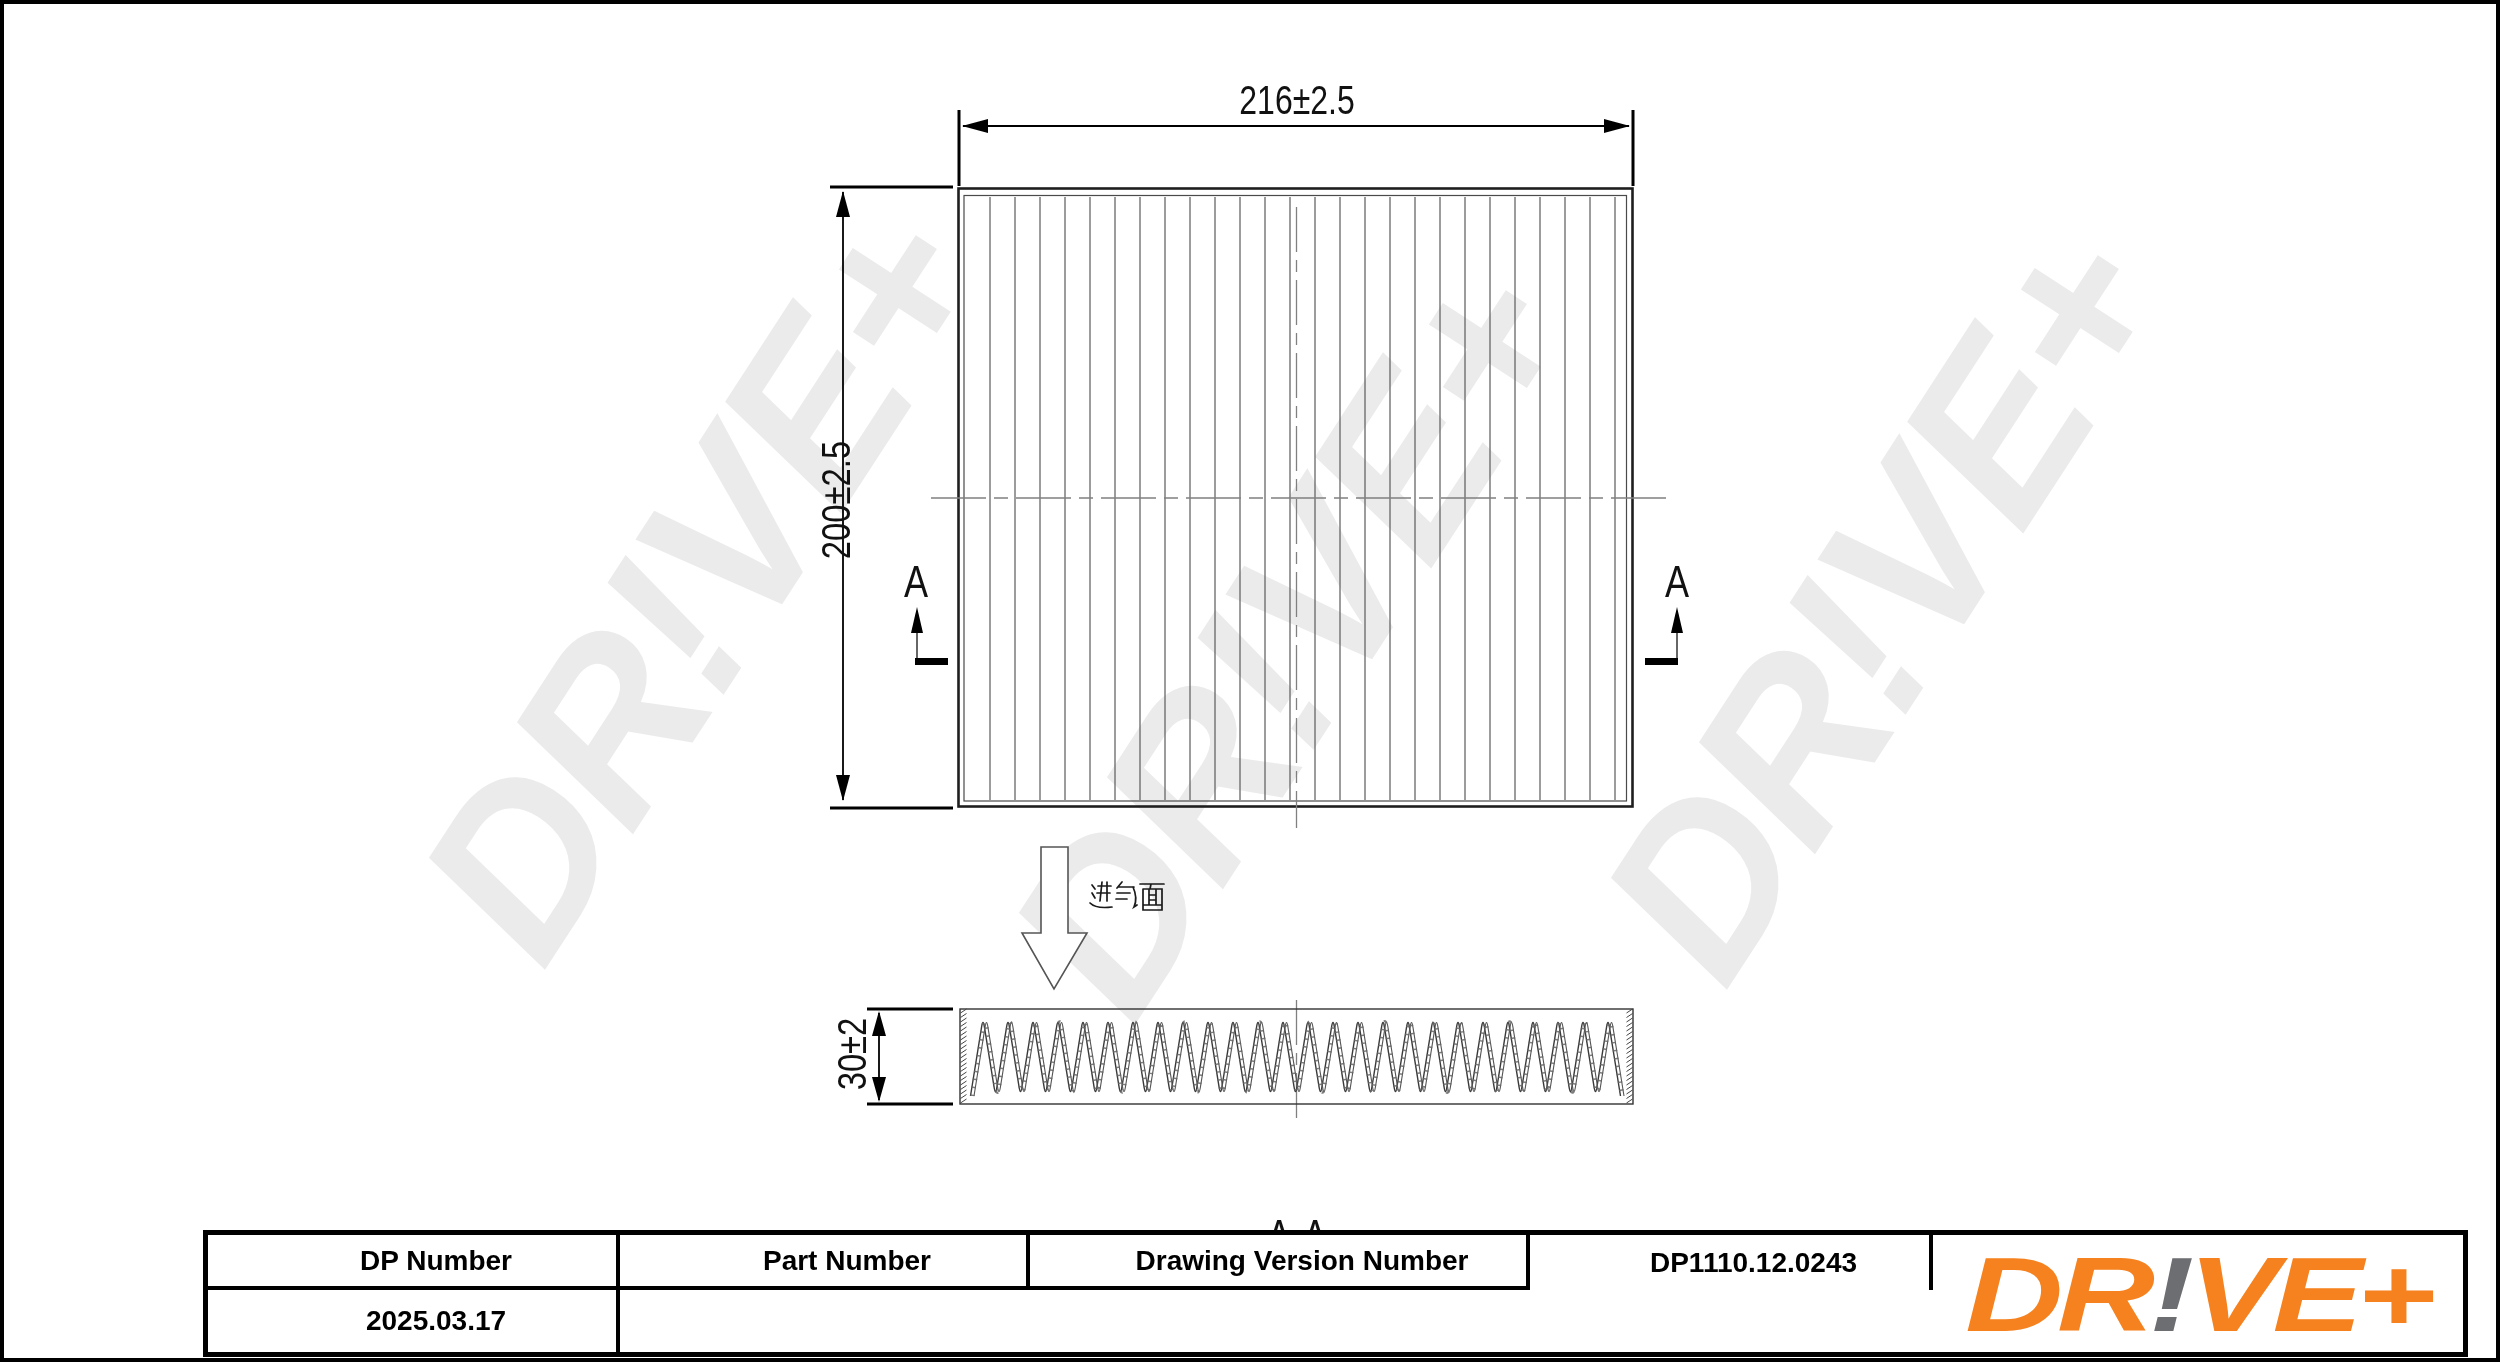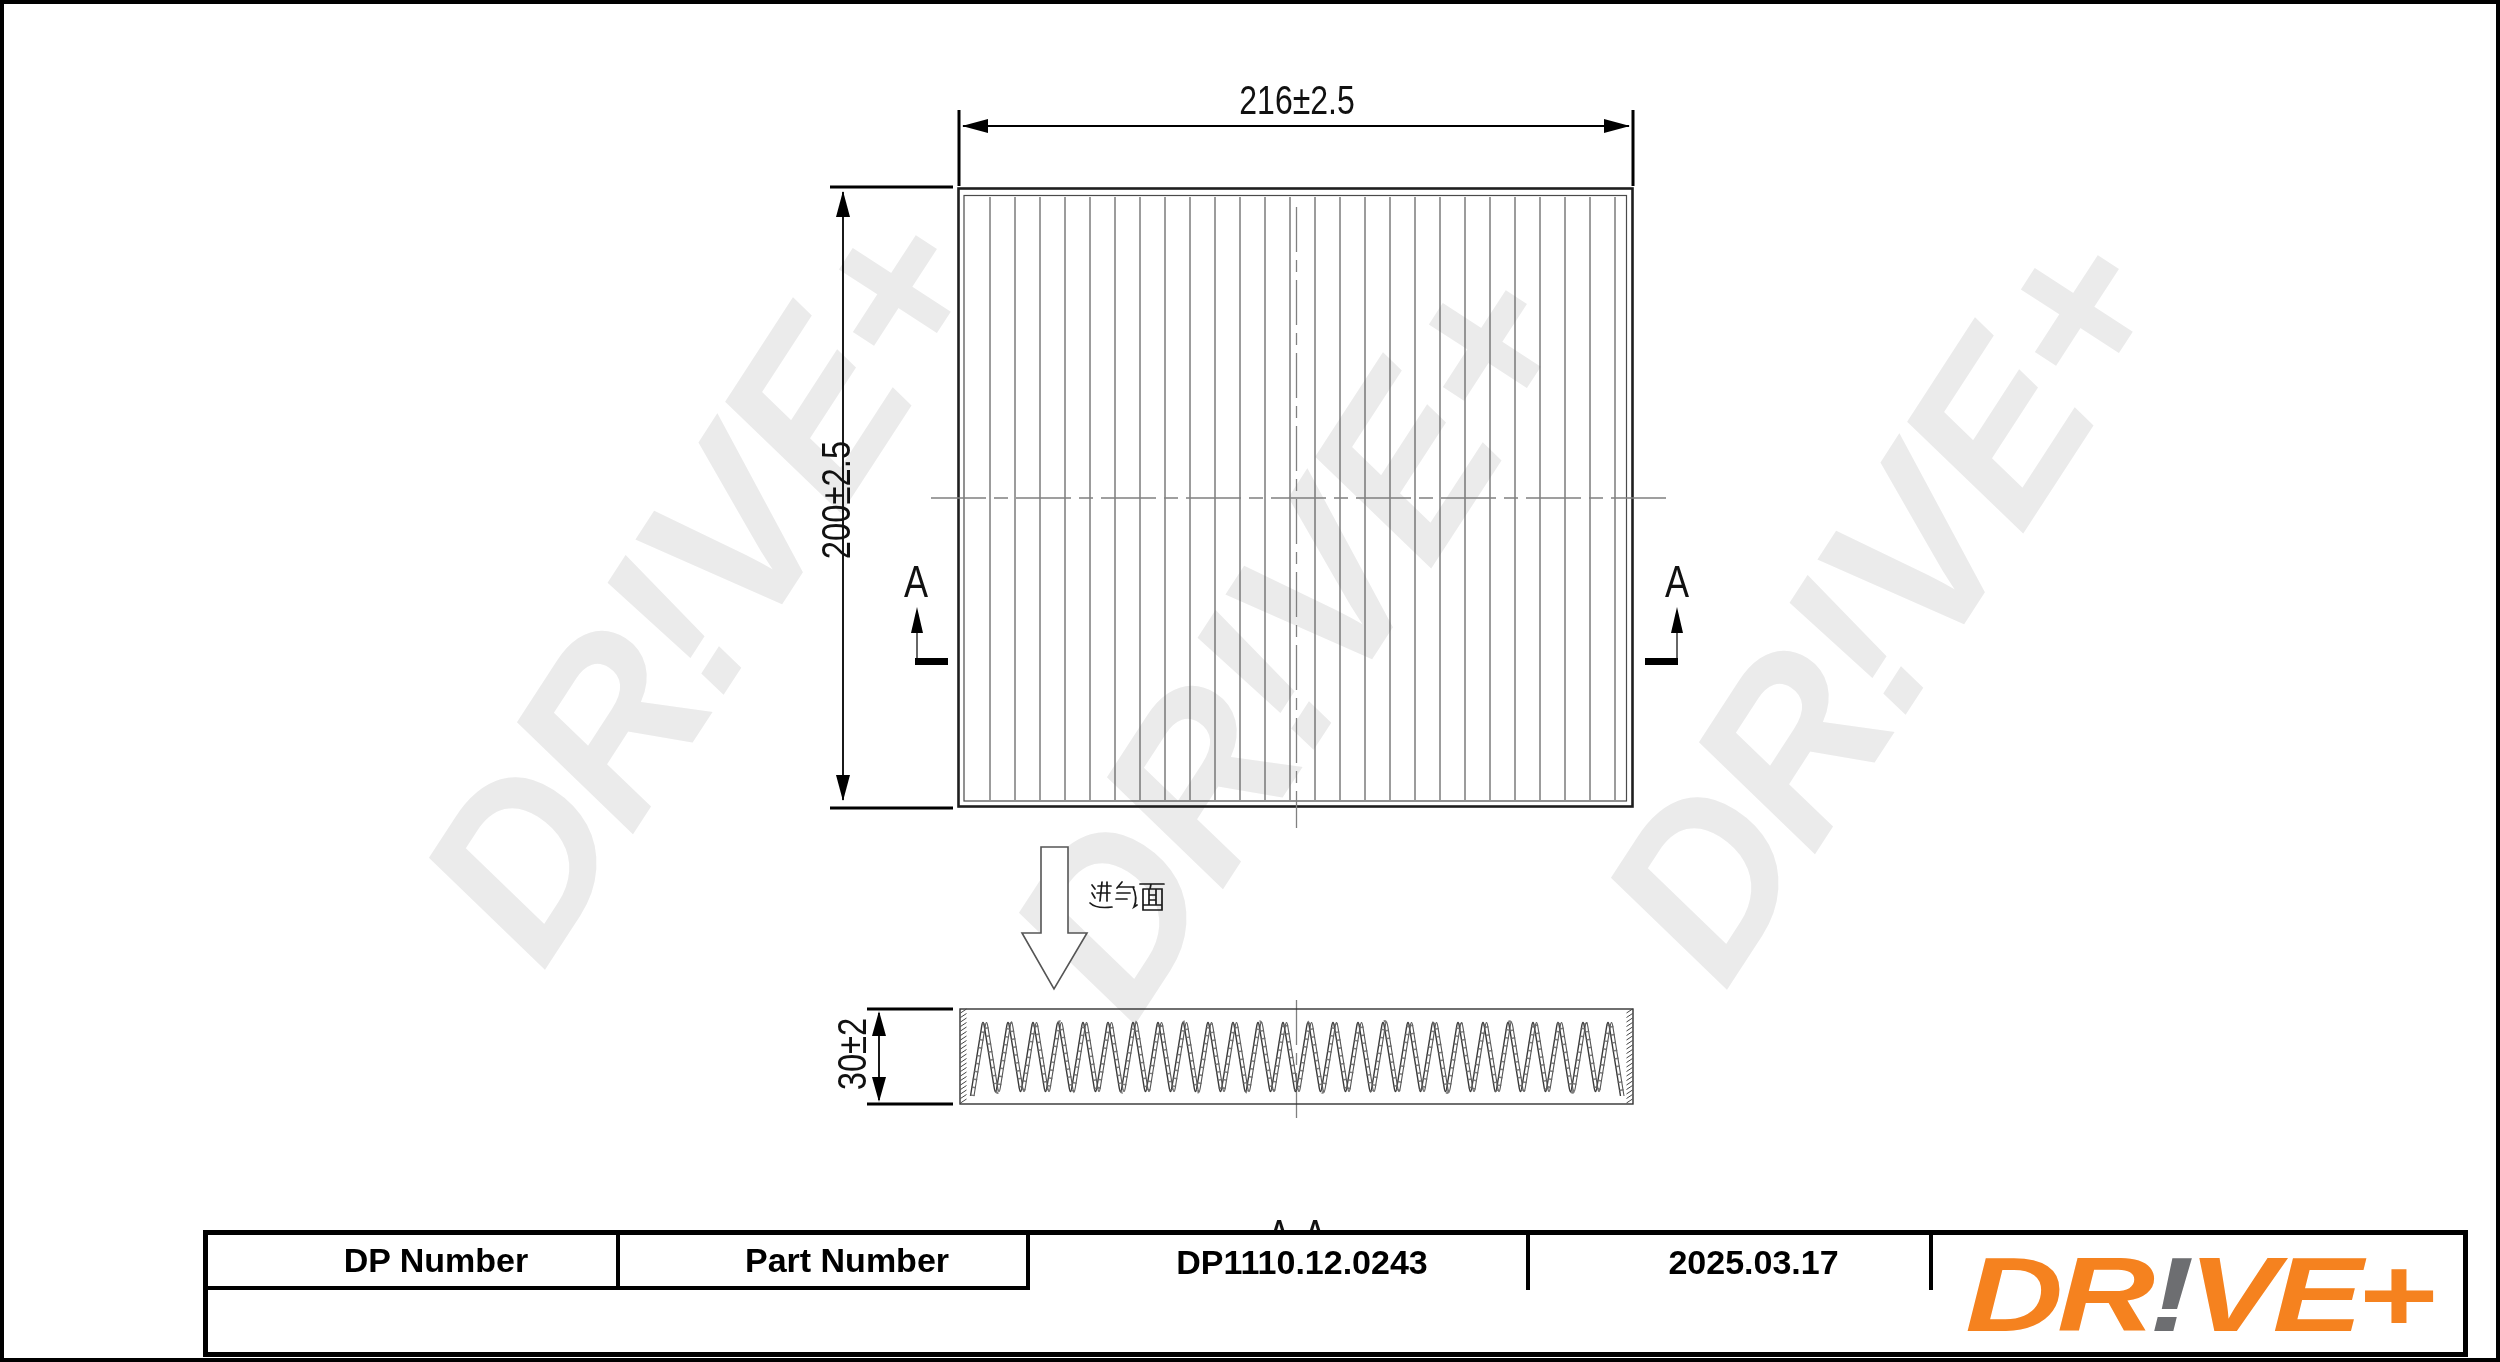--- a/index.html
+++ b/index.html
@@ -13,21 +13,21 @@
       user-select:none;}
   
   .draw{position:absolute;left:0;top:0;z-index:2;}
   .dimtext{font-family:"Liberation Sans",sans-serif;font-size:40px;fill:#111;}
   .sectext{font-family:"Liberation Sans",sans-serif;font-size:44px;fill:#111;}
   
   .tbl{position:absolute;left:203px;top:1230px;width:2265px;height:127px;z-index:3;
        border:5px solid #000;box-sizing:border-box;background:#fff;
        display:grid;grid-template-columns:412px 410px 500px 403px 1fr;grid-template-rows:55px 1fr;}
   .cell{display:flex;align-items:center;justify-content:center;
-        font-weight:bold;font-size:34px;color:#000;box-sizing:border-box;padding-left:48px;}
+        font-weight:bold;font-size:28px;color:#000;box-sizing:border-box;padding-left:48px;}
   .cell.hdr{border-bottom:4px solid #000;}
   .cell.vr{border-right:4px solid #000;}
   .logo-cell{grid-column:5;grid-row:1/3;display:flex;align-items:center;justify-content:center;
              overflow:visible;}
   .logo{font-style:italic;font-weight:bold;font-size:106px;letter-spacing:-0.045em;
         transform:scaleX(1.28);white-space:nowrap;line-height:1;}
 </style>
 </head>
 <body>
 
@@ -175,20 +175,21 @@
       <path d="M879 1013 V1100" stroke="#000" stroke-width="1.8"></path>
       <polygon points="879,1011 872,1036 886,1036" fill="#000"></polygon>
       <polygon points="879,1102 872,1077 886,1077" fill="#000"></polygon>
       <text class="dimtext" text-anchor="middle" transform="translate(866,1054) rotate(-90) scale(0.82,1)">30±2</text>
     </g>
   </svg>
 
   <div class="tbl">
     <div class="cell hdr vr">DP Number</div>
     <div class="cell hdr vr">Part Number</div>
+    <div class="cell hdr vr">Drawing Version Number</div>
     <div class="logo-cell">
       <div class="logo">
         <span class="logo-orange" style="color: rgb(245, 130, 31);">DR</span><span class="logo-gray" style="color: rgb(109, 110, 113);">!</span><span class="logo-orange" style="color: rgb(245, 130, 31);">VE+</span>
       </div>
     </div>
     <div class="cell vr">DP1110.12.0243</div>
     <div class="cell vr">2025.03.17</div>
   </div>
 
   <div class="page-border"></div>

